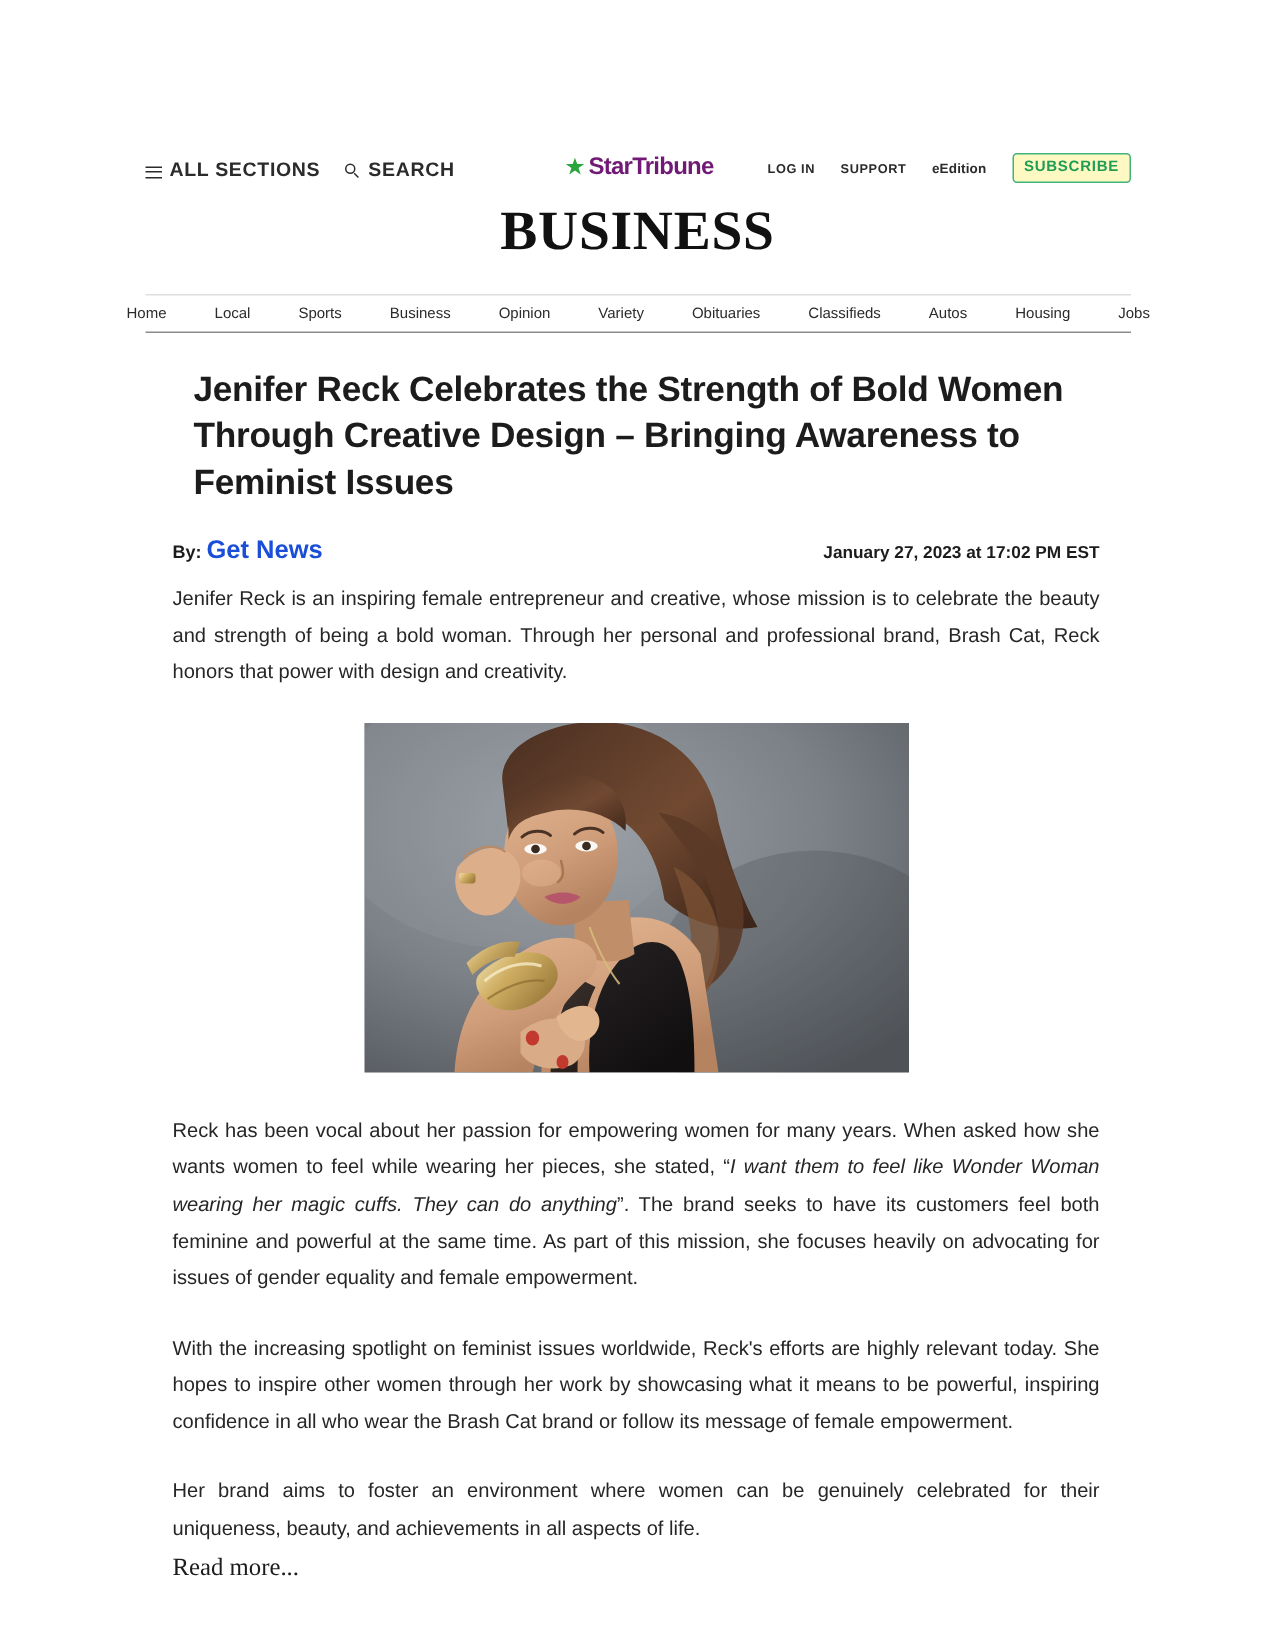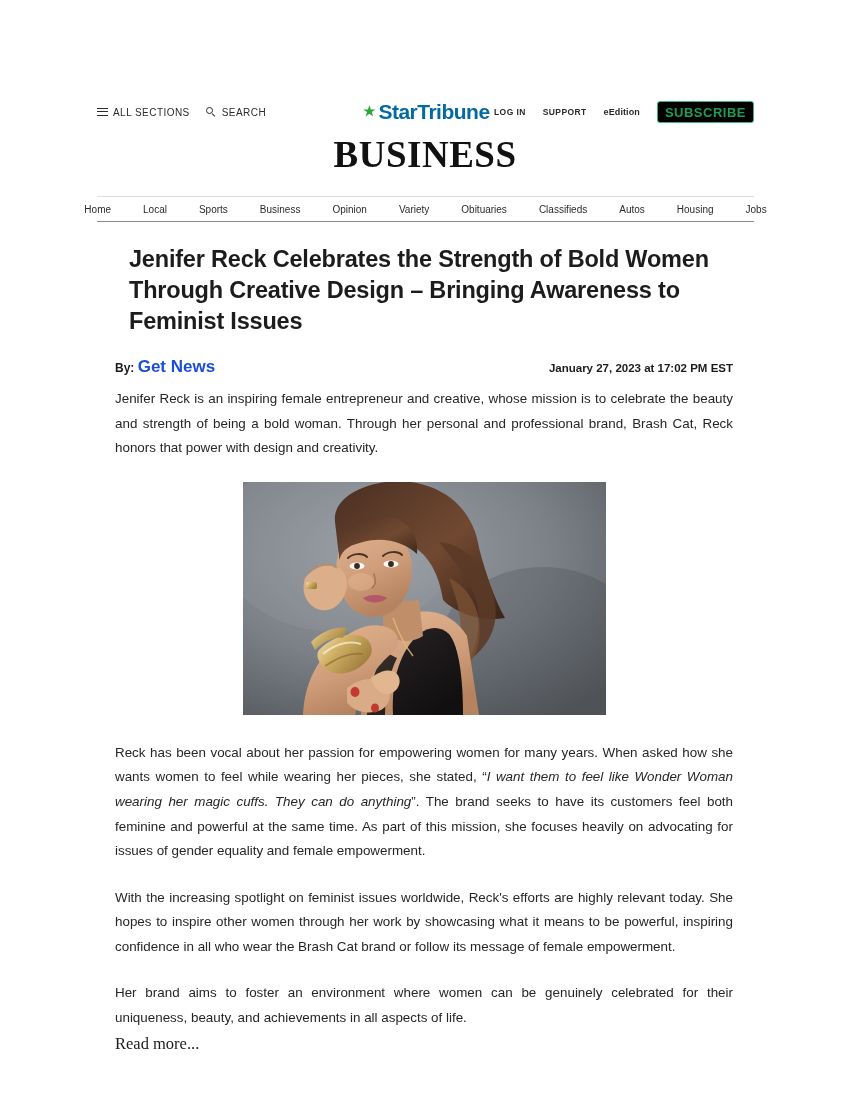--- a/index.html
+++ b/index.html
@@ -32,26 +32,26 @@
     align-items: center;
     justify-content: space-between;
   }
   .util-left {
     display: flex;
     align-items: center;
     gap: 16px;
   }
   .util-item {
     display: flex;
-    align-items: center;
+    align-items: flex-end;
     gap: 5px;
-    font-size: 10px;
+    font-size: 13px;
     letter-spacing: 0.45px;
     color: #2b2b2b;
-    font-weight: 400;
+    font-weight: 700;
     cursor: pointer;
     text-transform: uppercase;
   }
   .hamburger-icon {
     display: inline-block;
     width: 11px;
     height: 9px;
     position: relative;
   }
   .hamburger-icon i {
@@ -100,51 +100,51 @@
     white-space: nowrap;
   }
   .star-glyph {
     display: inline-block;
     width: 15px;
     height: 15px;
     position: relative;
     top: -1px;
   }
   .brand-name {
-    font-size: 21px;
+    font-size: 16px;
     font-weight: 800;
     letter-spacing: -0.5px;
-    color: #0369a1;
+    color: #701a75;
     font-family: "Liberation Sans", sans-serif;
   }
 
   .util-right {
     display: flex;
     align-items: center;
     gap: 17px;
     margin-left: auto;
   }
   .util-link {
     font-size: 8.5px;
     letter-spacing: 0.4px;
     color: #2b2b2b;
     font-weight: 600;
     cursor: pointer;
     text-transform: uppercase;
   }
   .util-link.mixed { text-transform: none; font-size: 9px; letter-spacing: 0.1px;}
   .subscribe-btn {
-    font-size: 13px;
+    font-size: 10px;
     letter-spacing: 0.5px;
     font-weight: 600;
     color: #1f9d55;
     border: 1px solid #41b27a;
     border-radius: 3px;
     padding: 4px 7px 3.5px 7px;
-    background: #000000;
+    background: #fef9c3;
     cursor: pointer;
     line-height: 1;
     text-transform: uppercase;
   }
 
   
   .section-masthead {
     position: absolute;
     left: 0;
     top: 136px;

